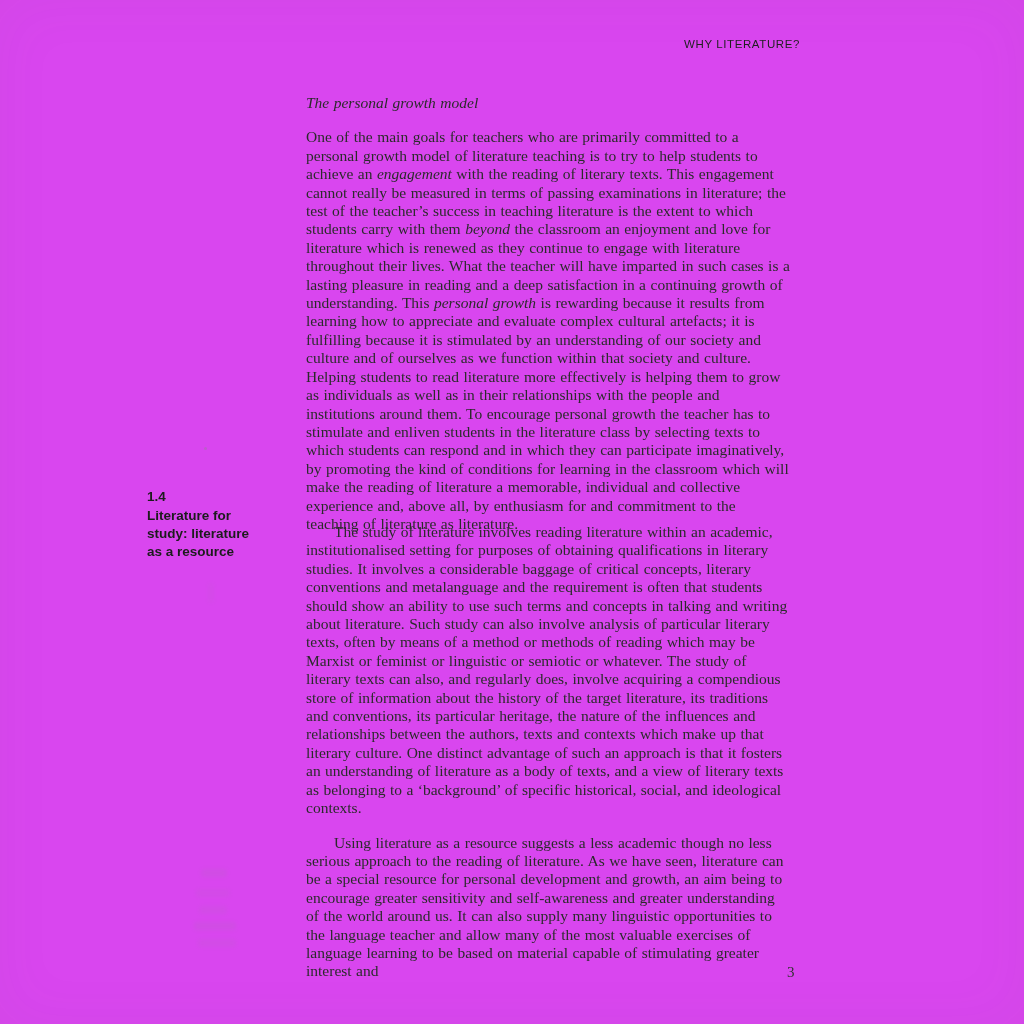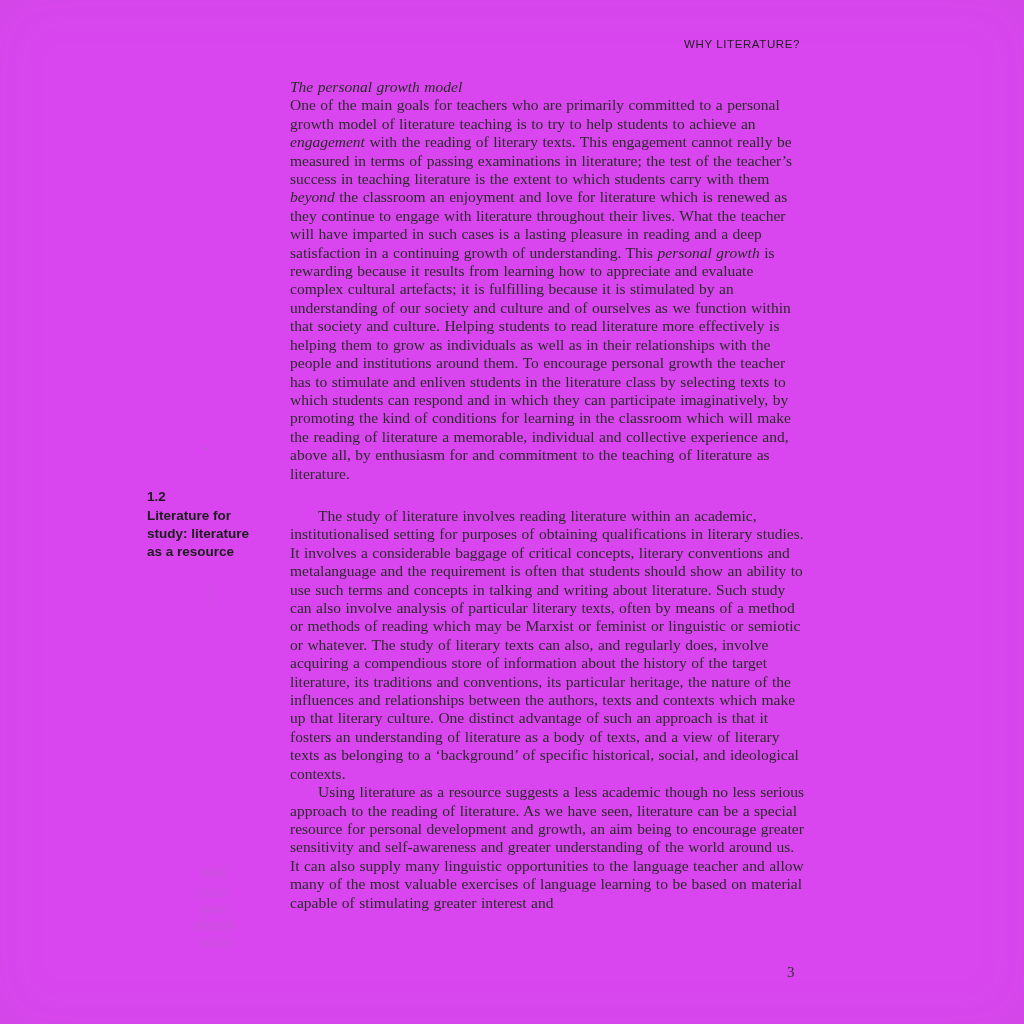--- a/index.html
+++ b/index.html
@@ -49,21 +49,21 @@
     left: 290px;
     width: 516px;
     font-size: 15.5px;
     line-height: 18.4px;
     word-spacing: 0.04em;
     color: #2b2b2b;
   }
   .block1 { top: 78px; }
   .block2 { top: 507px; }
   .body-block p {
-    margin: 0;
+    margin: 16px;
     padding: 0;
   }
   .subhead {
     font-style: italic;
   }
   .indent {
     text-indent: 28px;
     font-family: Liberation Serif, serif;
   }
   .page-number {
@@ -90,21 +90,21 @@
   .bleed.dot { left: 204px; top: 447px; width: 3px; height: 3px; opacity: 0.35; filter: none; border-radius: 50%; }
 </style>
 </head>
 <body>
 
 <div class="page">
 
   <div class="running-head">WHY LITERATURE?</div>
 
   <div class="margin-label">
-    <div class="sec-num">1.2</div>
+    <div class="sec-num">1.4</div>
     <div class="sec-title">
         <div>Literature for</div>
         <div>study: literature</div>
         <div>as a resource</div>
       </div>
   </div>
 
   <div class="body-block block1">
     <p class="subhead">The personal growth model</p>
     <p><span>One of the main goals for teachers who are primarily committed to a personal growth model of literature teaching is to try to help students to achieve an </span><i>engagement</i><span> with the reading of literary texts. This engagement cannot really be measured in terms of passing examinations in literature; the test of the teacher’s success in teaching literature is the extent to which students carry with them </span><i>beyond</i><span> the classroom an enjoyment and love for literature which is renewed as they continue to engage with literature throughout their lives. What the teacher will have imparted in such cases is a lasting pleasure in reading and a deep satisfaction in a continuing growth of understanding. This </span><i>personal growth</i><span> is rewarding because it results from learning how to appreciate and evaluate complex cultural artefacts; it is fulfilling because it is stimulated by an understanding of our society and culture and of ourselves as we function within that society and culture. Helping students to read literature more effectively is helping them to grow as individuals as well as in their relationships with the people and institutions around them. To encourage personal growth the teacher has to stimulate and enliven students in the literature class by selecting texts to which students can respond and in which they can participate imaginatively, by promoting the kind of conditions for learning in the classroom which will make the reading of literature a memorable, individual and collective experience and, above all, by enthusiasm for and commitment to the teaching of literature as literature.</span></p>

